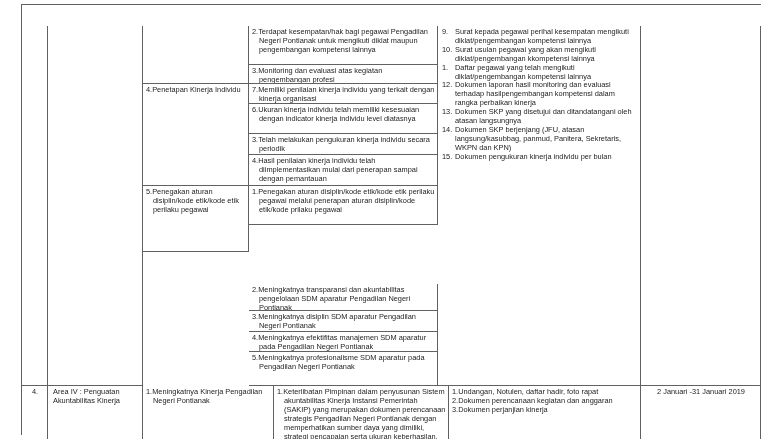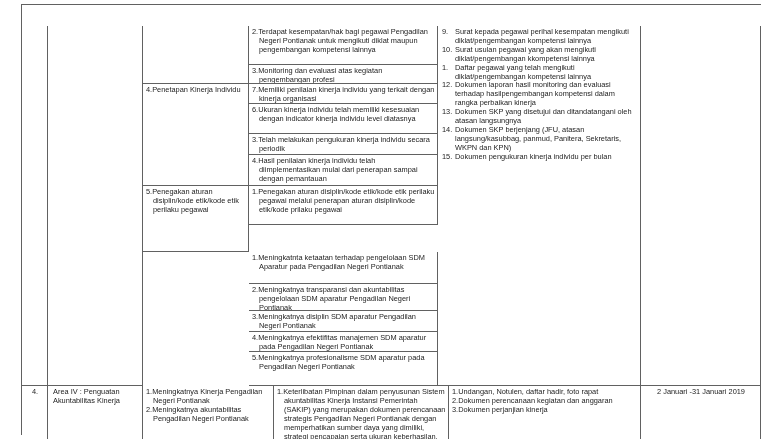--- a/index.html
+++ b/index.html
@@ -55,23 +55,20 @@
     </div>
     <div class="cell" style="left:227px;top:108px;width:189px;height:21px">
       <div class="hang">3.Telah melakukan pengukuran kinerja individu secara periodik</div>
     </div>
     <div class="cell" style="left:227px;top:129px;width:189px;height:31px">
       <div class="hang">4.Hasil penilaian kinerja individu telah diimplementasikan mulai dari penerapan sampai dengan pemantauan</div>
     </div>
     <div class="cell" style="left:227px;top:160px;width:189px;height:39px">
       <div class="hang">1.Penegakan aturan disiplin/kode etik/kode etik perilaku pegawai melalui penerapan aturan disiplin/kode etik/kode prilaku pegawai</div>
     </div>
-    <div class="cell" style="left:227px;top:226px;width:189px;height:32px">
-      <div class="hang">1.Meningkatnta ketaatan terhadap pengelolaan SDM Aparatur pada Pengadilan Negeri Pontianak</div>
-    </div>
     <div class="cell" style="left:227px;top:258px;width:189px;height:27px">
       <div class="hang">2.Meningkatnya transparansi dan akuntabilitas pengelolaan SDM aparatur Pengadilan Negeri Pontianak</div>
     </div>
     <div class="cell" style="left:227px;top:285px;width:189px;height:21px">
       <div class="hang">3.Meningkatnya disiplin SDM aparatur Pengadilan Negeri Pontianak</div>
     </div>
     <div class="cell" style="left:227px;top:306px;width:189px;height:20px">
       <div class="hang">4.Meningkatnya efektifitas manajemen SDM aparatur pada Pengadilan Negeri Pontianak</div>
     </div>
     <div class="cell" style="left:227px;top:326px;width:189px;height:34px">
@@ -112,21 +109,20 @@
     <div class="cell" style="left:619px;top:0;width:120px;height:360px"></div>
 
     <div class="cell center" style="left:0;top:360px;width:26px;height:70px">
       <span>4.</span>
     </div>
     <div class="cell" style="left:26px;top:360px;width:95px;height:70px;padding-left:5px">
       <div>Area IV : Penguatan Akuntabilitas Kinerja</div>
     </div>
     <div class="cell" style="left:121px;top:360px;width:131px;height:70px">
       <div class="hang">1.Meningkatnya Kinerja Pengadilan Negeri Pontianak</div>
-      <div class="hang">2.Meningkatnya akuntabilitas Pengadilan Negeri Pontianak</div>
     </div>
     <div class="cell" style="left:252px;top:360px;width:175px;height:70px">
       <div class="hang">1.Keterlibatan Pimpinan dalam penyusunan Sistem akuntabilitas Kinerja Instansi Pemerintah (SAKIP) yang merupakan dokumen perencanaan strategis Pengadilan Negeri Pontianak dengan memperhatikan sumber daya yang dimiliki, strategi pencapaian serta ukuran keberhasilan.</div>
     </div>
     <div class="cell" style="left:427px;top:360px;width:192px;height:70px">
       <div class="hang">1.Undangan, Notulen, daftar hadir, foto rapat</div>
       <div class="hang">2.Dokumen perencanaan kegiatan dan anggaran</div>
       <div class="hang">3.Dokumen perjanjian kinerja</div>
     </div>
     <div class="cell center" style="left:619px;top:360px;width:120px;height:70px">

